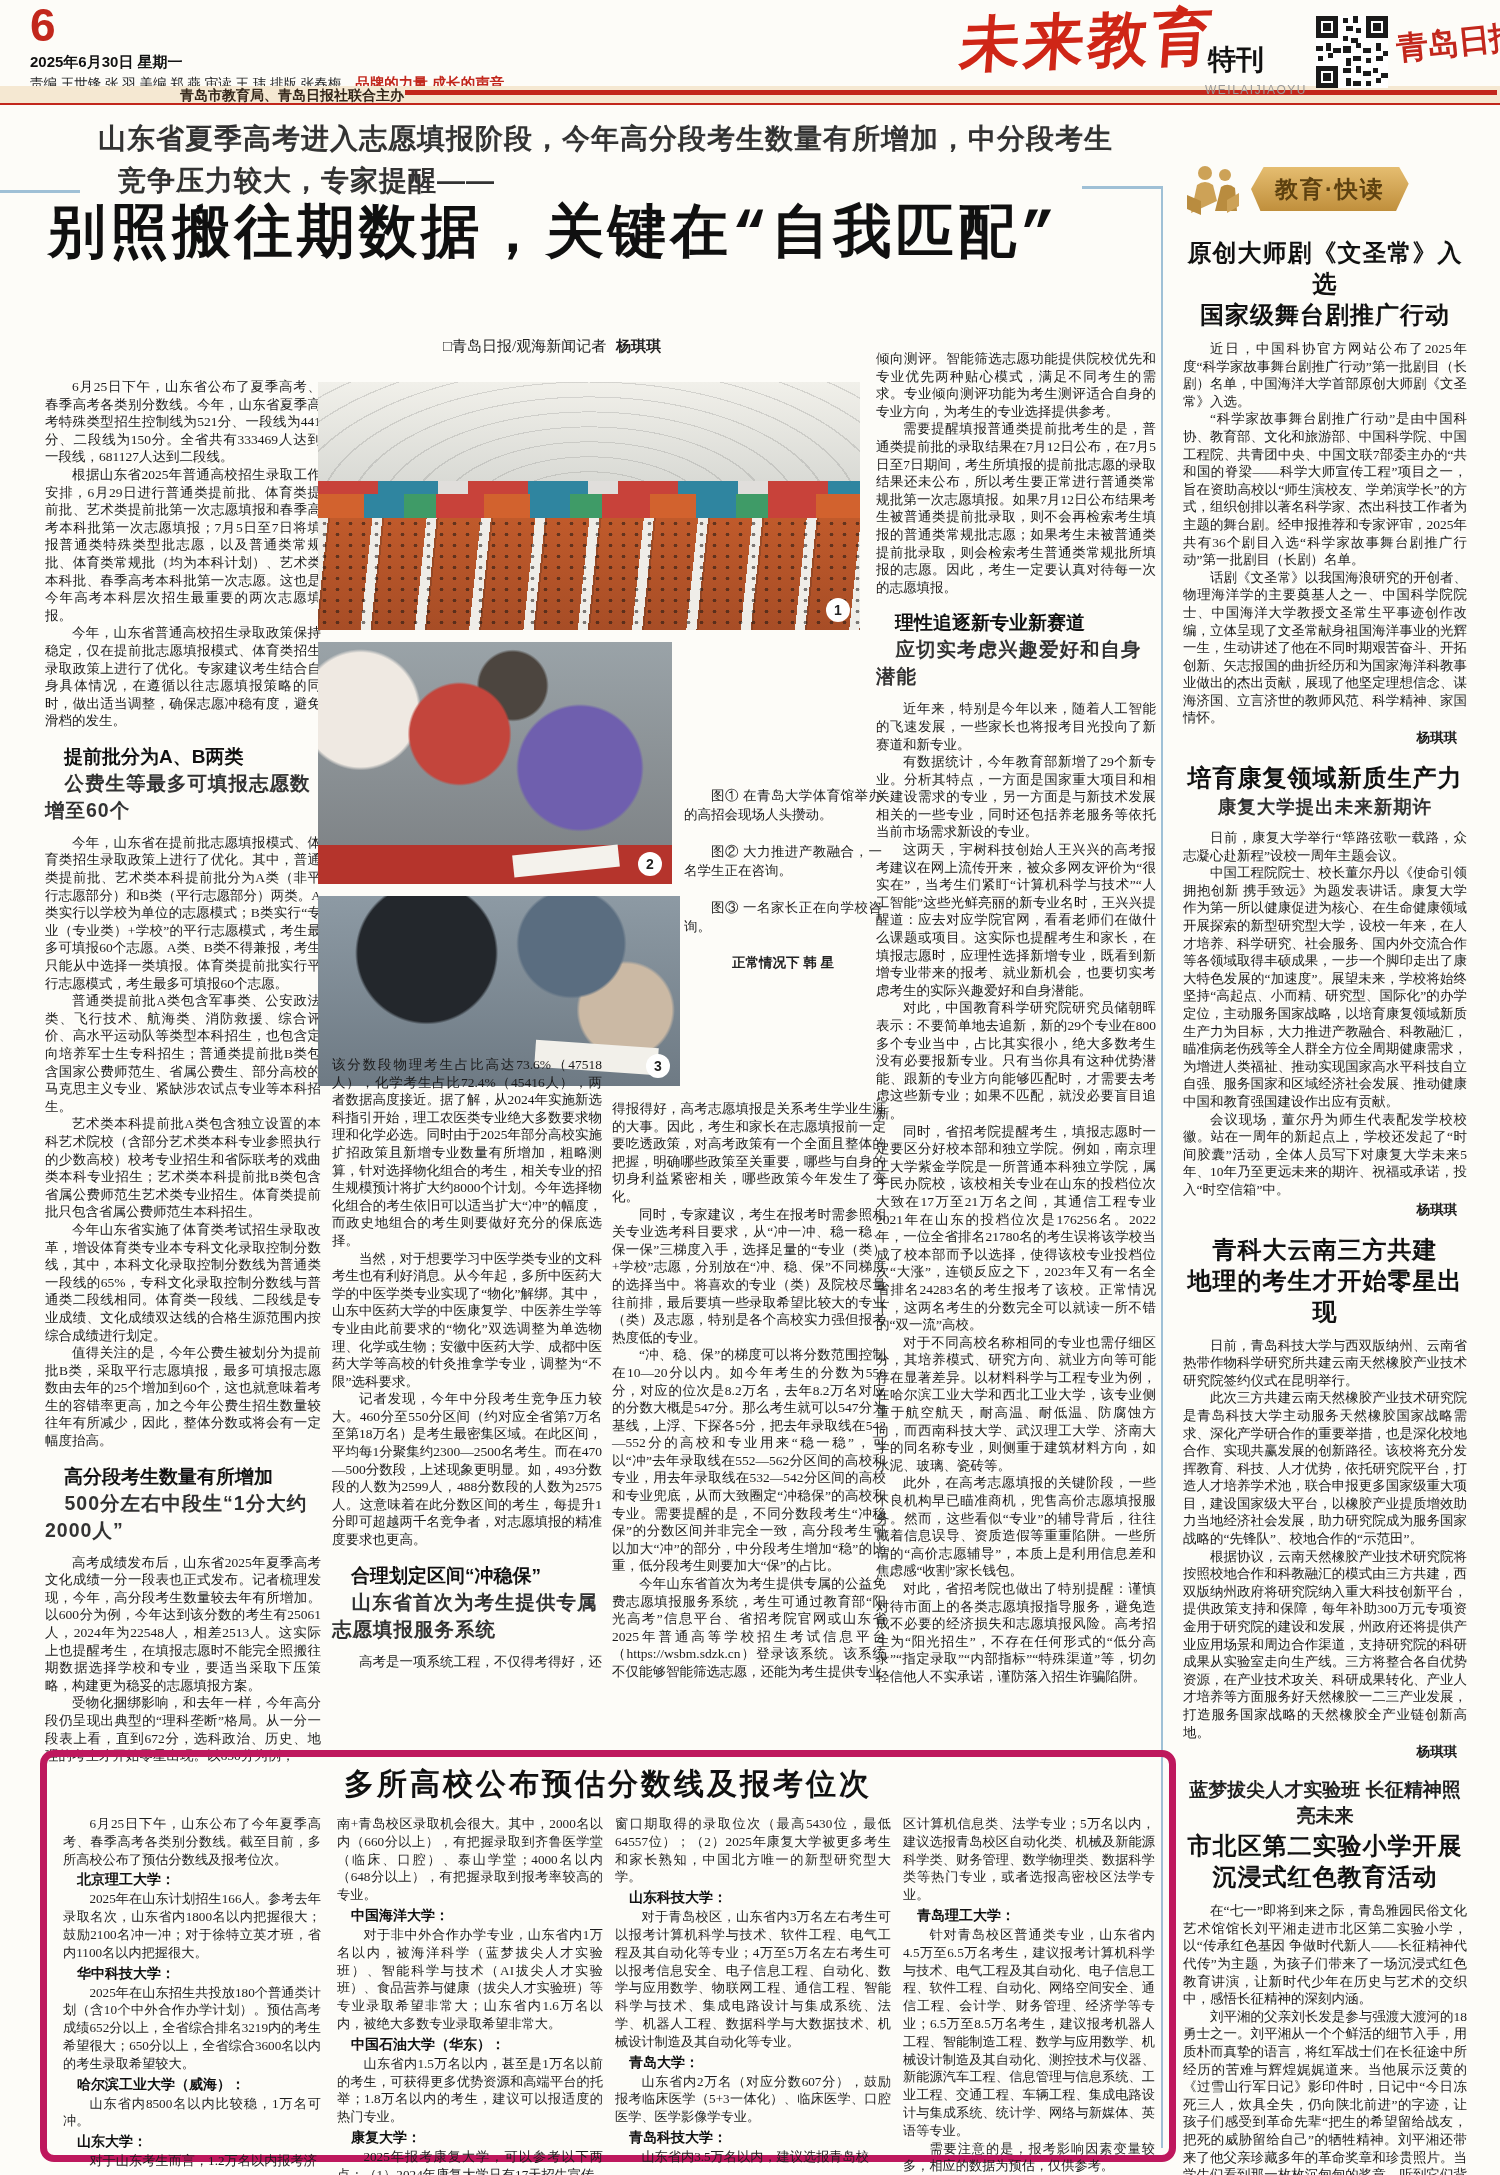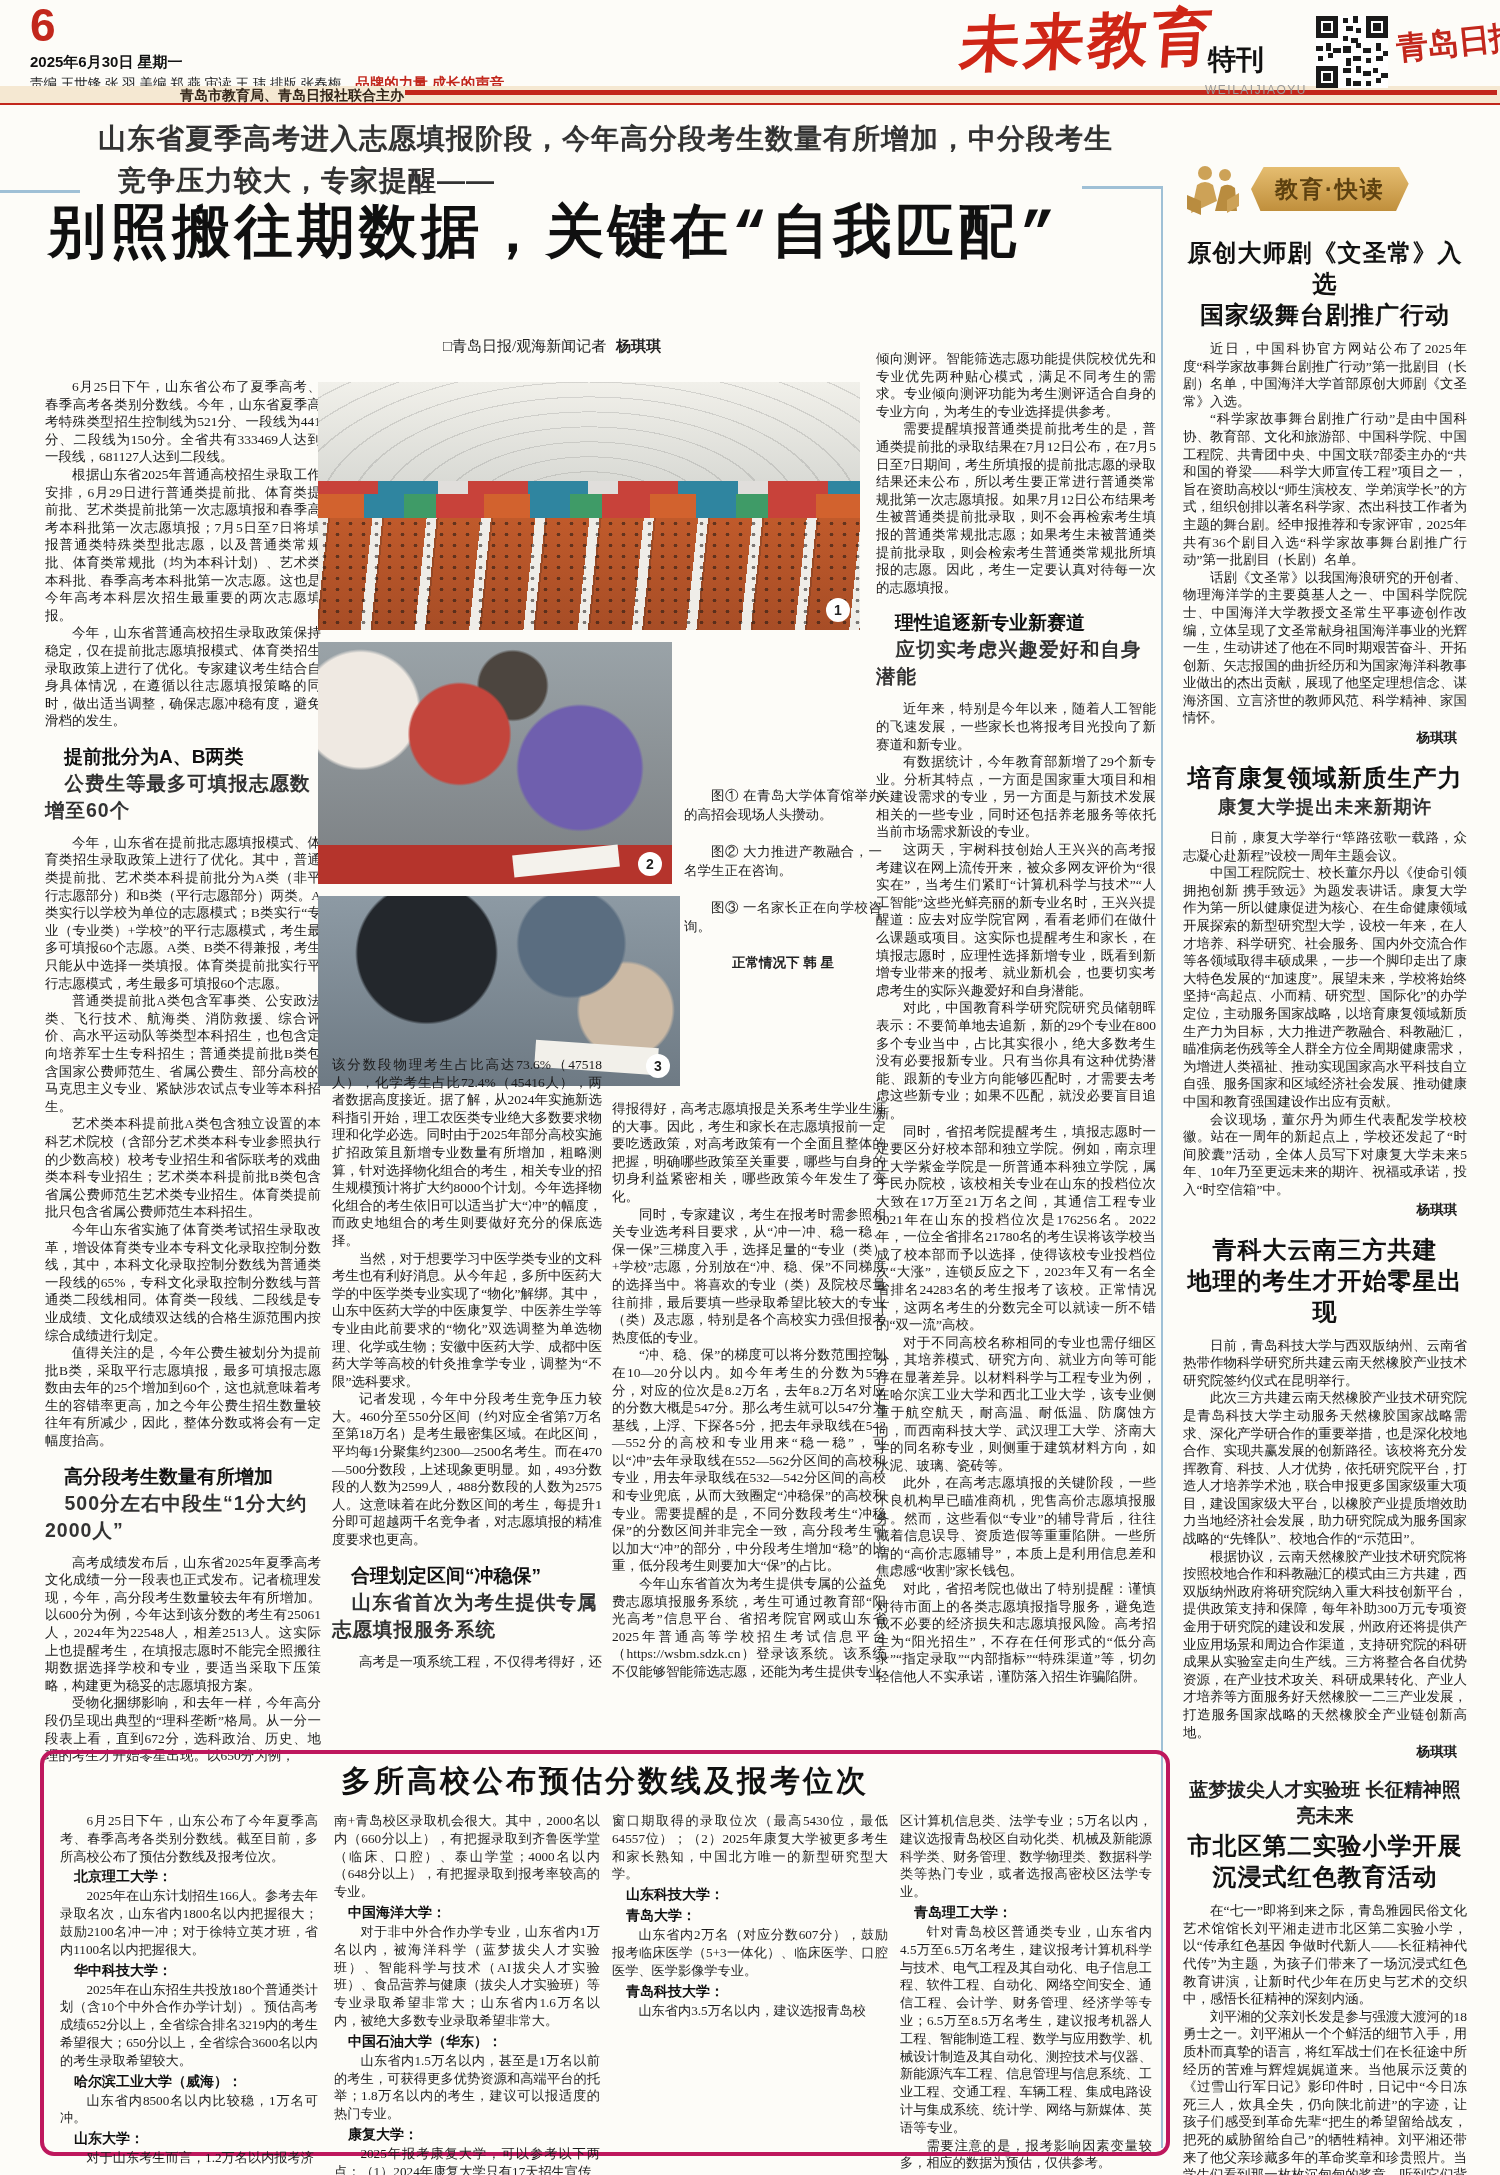--- a/index.html
+++ b/index.html
@@ -62,21 +62,21 @@
   .ph3{background:
       radial-gradient(circle at 30% 30%,#23272c 0 24%,transparent 25%),
       radial-gradient(circle at 70% 25%,#5a6d80 0 18%,transparent 19%),
       radial-gradient(circle at 85% 60%,#cbb9a4 0 14%,transparent 15%),
       linear-gradient(#8d9aa4,#6e7a84);}
   .ph3-paper{position:absolute;bottom:8%;right:6%;width:34%;height:14%;background:#f2f0ea;transform:rotate(4deg);}
   .capblock{left:684px;top:786px;width:198px;}
   .cap{font:500 13.5px/19px "Liberation Sans",sans-serif;text-align:justify;text-indent:2em;margin:0 0 18px;color:#222;}
   .credit{font:700 13.5px/18px "Liberation Sans",sans-serif;text-align:center;color:#222;margin-top:6px;}
   
-  .bbox{left:40px;top:1750px;width:1122px;height:398px;border:4px solid #be185d;border-radius:14px;}
+  .bbox{left:40px;top:1750px;width:1122px;height:398px;border:7px solid #be185d;border-radius:14px;}
   .btitle{position:absolute;left:0;top:8px;width:100%;text-align:center;
           font:900 30px/38px "Liberation Serif",serif;letter-spacing:3px;color:#111;}
   .bcol{position:absolute;top:58px;}
   .bt{font:400 13.2px/17.8px "Liberation Serif",serif;text-align:justify;text-indent:2em;margin:0;color:#1d1d1d;}
   .bt.noind{text-indent:0;}
   .uname{font:700 14px/20px "Liberation Sans",sans-serif;text-indent:1em;margin:1px 0;color:#111;}
   .bcredit{font:700 13.2px/18px "Liberation Serif",serif;text-align:right;padding-right:1.5em;margin-top:2px;}
   
   .sidebar{left:1183px;top:156px;width:284px;display:flex;flex-direction:column;gap:16px;}
   .badge{display:flex;align-items:center;gap:8px;height:66px;}
@@ -259,20 +259,21 @@
       <p class="uname">中国海洋大学：</p>
       <p class="bt">对于非中外合作办学专业，山东省内1万名以内，被海洋科学（蓝梦拔尖人才实验班）、智能科学与技术（AI拔尖人才实验班）、食品营养与健康（拔尖人才实验班）等专业录取希望非常大；山东省内1.6万名以内，被绝大多数专业录取希望非常大。</p>
       <p class="uname">中国石油大学（华东）：</p>
       <p class="bt">山东省内1.5万名以内，甚至是1万名以前的考生，可获得更多优势资源和高端平台的托举；1.8万名以内的考生，建议可以报适度的热门专业。</p>
       <p class="uname">康复大学：</p>
       <p class="bt">2025年报考康复大学，可以参考以下两点：（1）2024年康复大学只有17天招生宣传</p>
     </div>
     <div class="bcol" style="left:568px;width:276px;">
       <p class="bt noind">窗口期取得的录取位次（最高5430位，最低64557位）；（2）2025年康复大学被更多考生和家长熟知，中国北方唯一的新型研究型大学。</p>
       <p class="uname">山东科技大学：</p>
+      <p class="bt">对于青岛校区，山东省内3万名左右考生可以报考计算机科学与技术、软件工程、电气工程及其自动化等专业；4万至5万名左右考生可以报考信息安全、电子信息工程、自动化、数学与应用数学、物联网工程、通信工程、智能科学与技术、集成电路设计与集成系统、法学、机器人工程、数据科学与大数据技术、机械设计制造及其自动化等专业。</p>
       <p class="uname">青岛大学：</p>
       <p class="bt">山东省内2万名（对应分数607分），鼓励报考临床医学（5+3一体化）、临床医学、口腔医学、医学影像学专业。</p>
       <p class="uname">青岛科技大学：</p>
       <p class="bt">山东省内3.5万名以内，建议选报青岛校</p>
     </div>
     <div class="bcol" style="left:856px;width:252px;">
       <p class="bt noind">区计算机信息类、法学专业；5万名以内，建议选报青岛校区自动化类、机械及新能源科学类、财务管理、数学物理类、数据科学类等热门专业，或者选报高密校区法学专业。</p>
       <p class="uname">青岛理工大学：</p>
       <p class="bt">针对青岛校区普通类专业，山东省内4.5万至6.5万名考生，建议报考计算机科学与技术、电气工程及其自动化、电子信息工程、软件工程、自动化、网络空间安全、通信工程、会计学、财务管理、经济学等专业；6.5万至8.5万名考生，建议报考机器人工程、智能制造工程、数学与应用数学、机械设计制造及其自动化、测控技术与仪器、新能源汽车工程、信息管理与信息系统、工业工程、交通工程、车辆工程、集成电路设计与集成系统、统计学、网络与新媒体、英语等专业。</p>
       <p class="bt">需要注意的是，报考影响因素变量较多，相应的数据为预估，仅供参考。</p>

